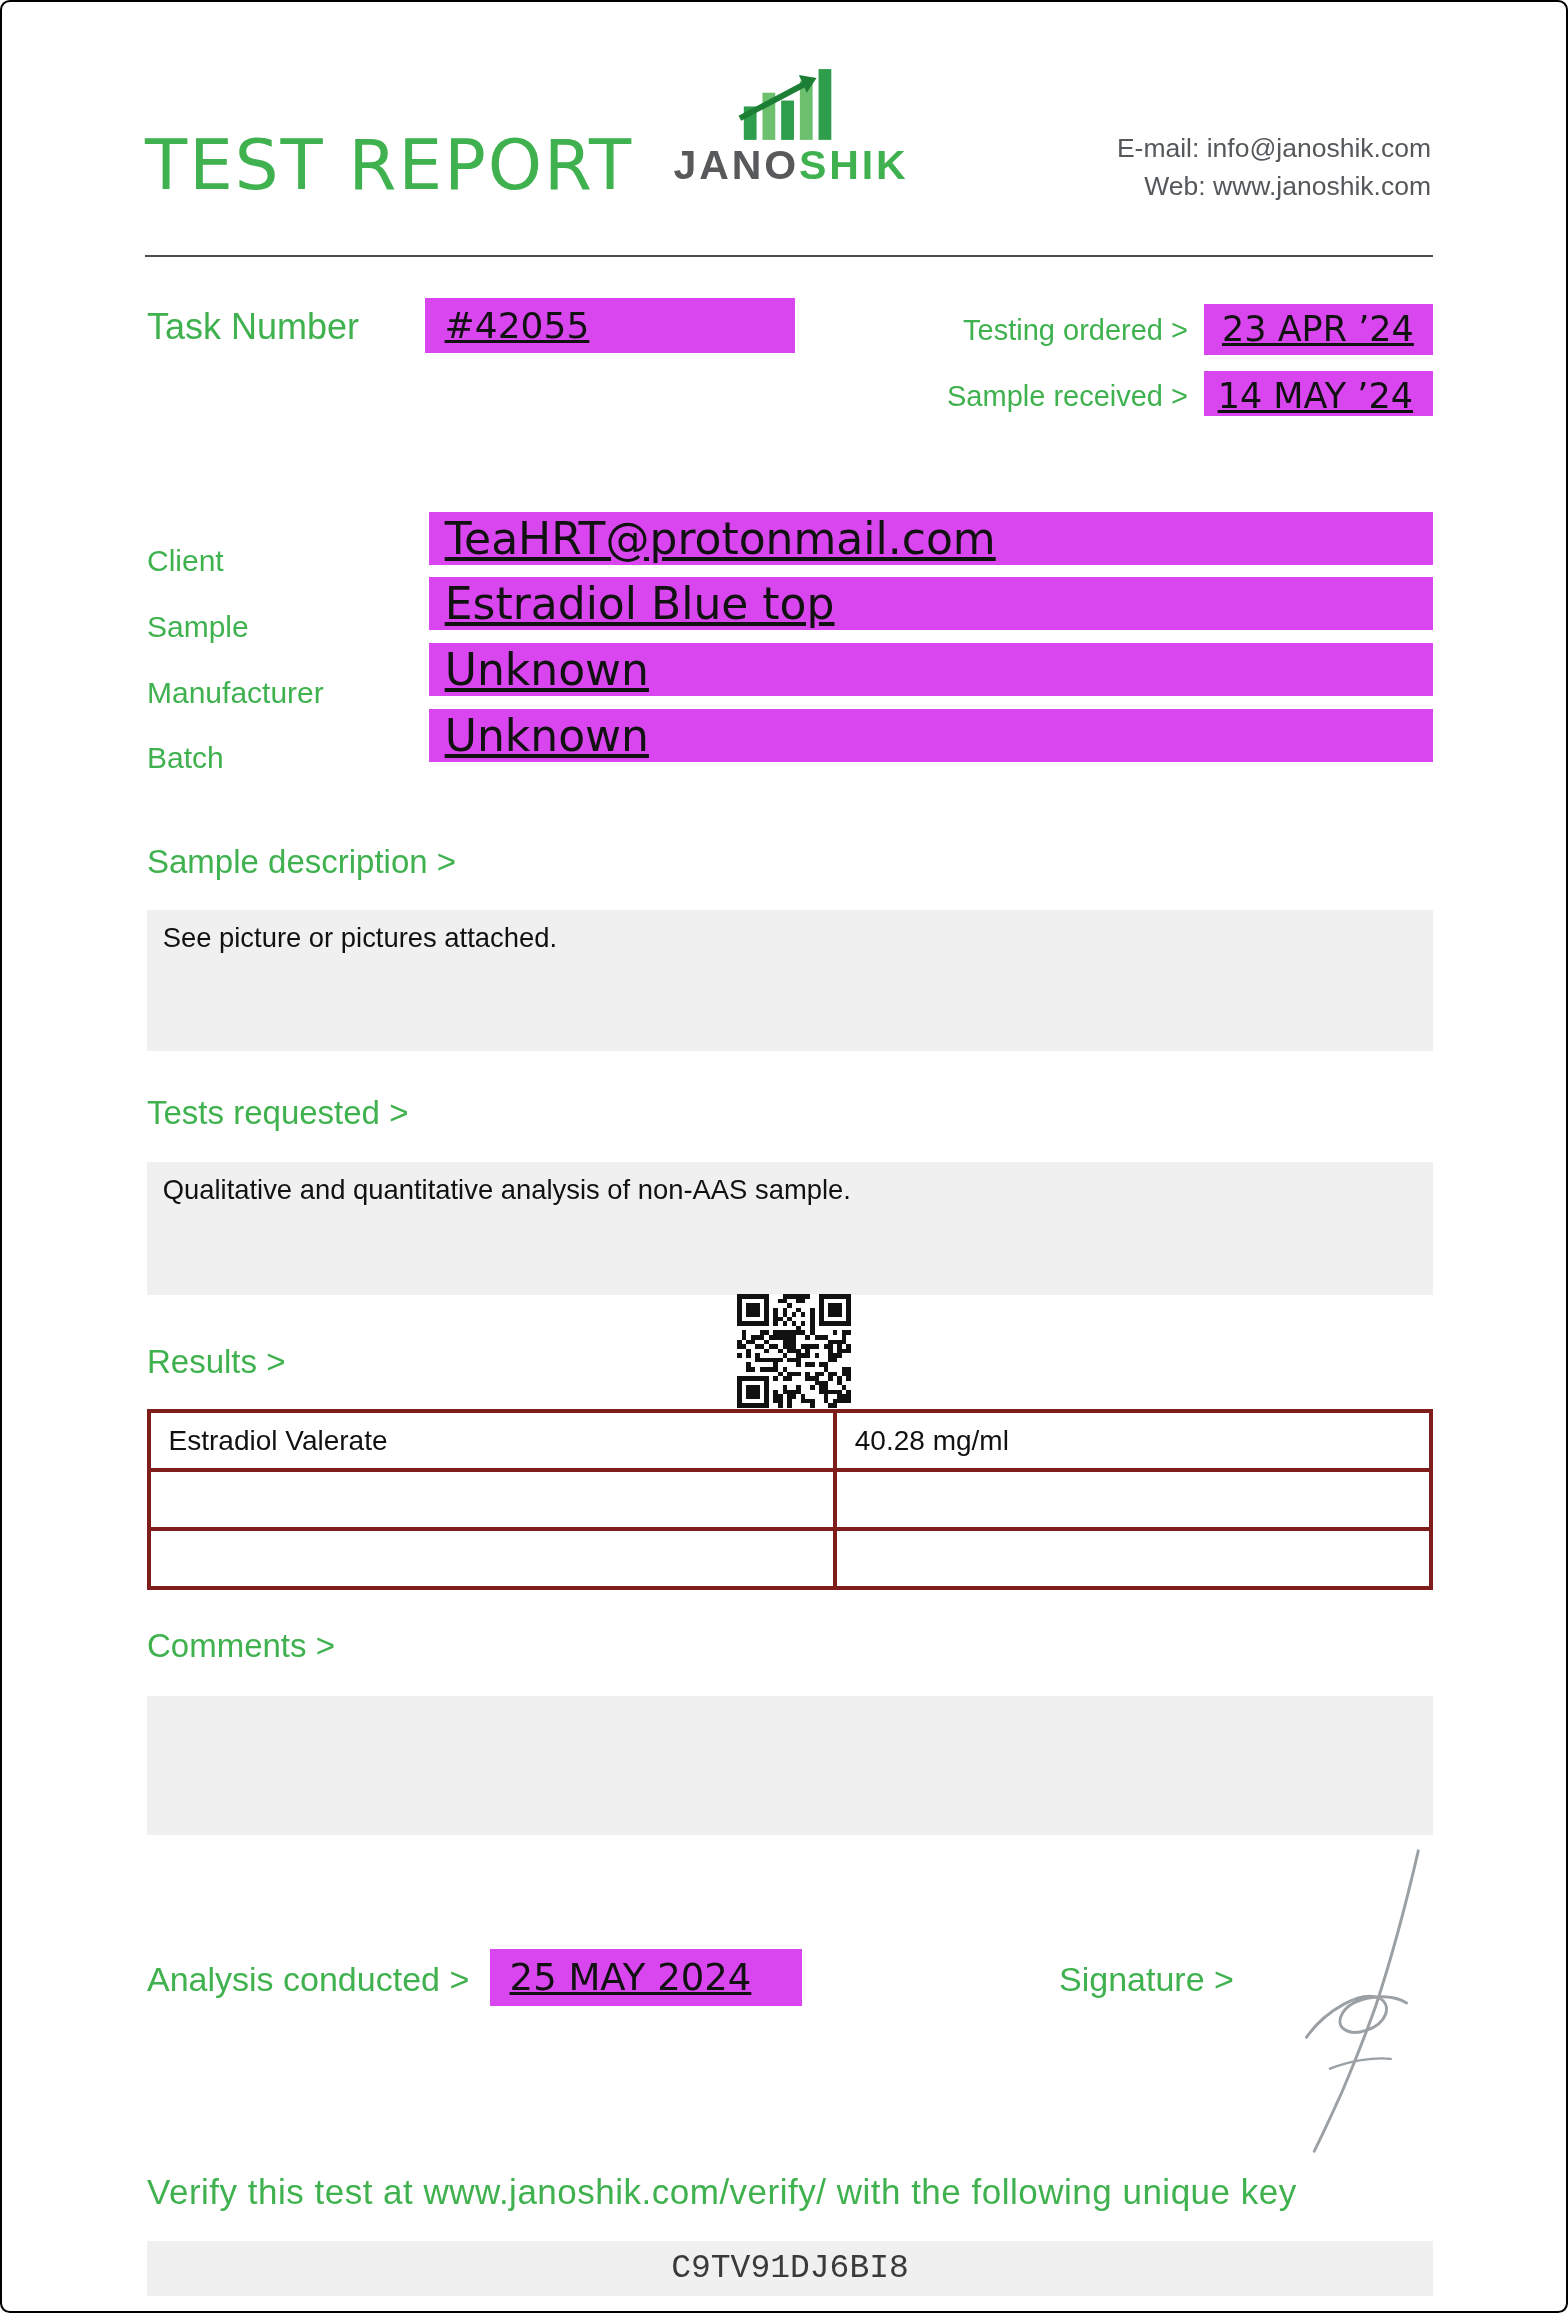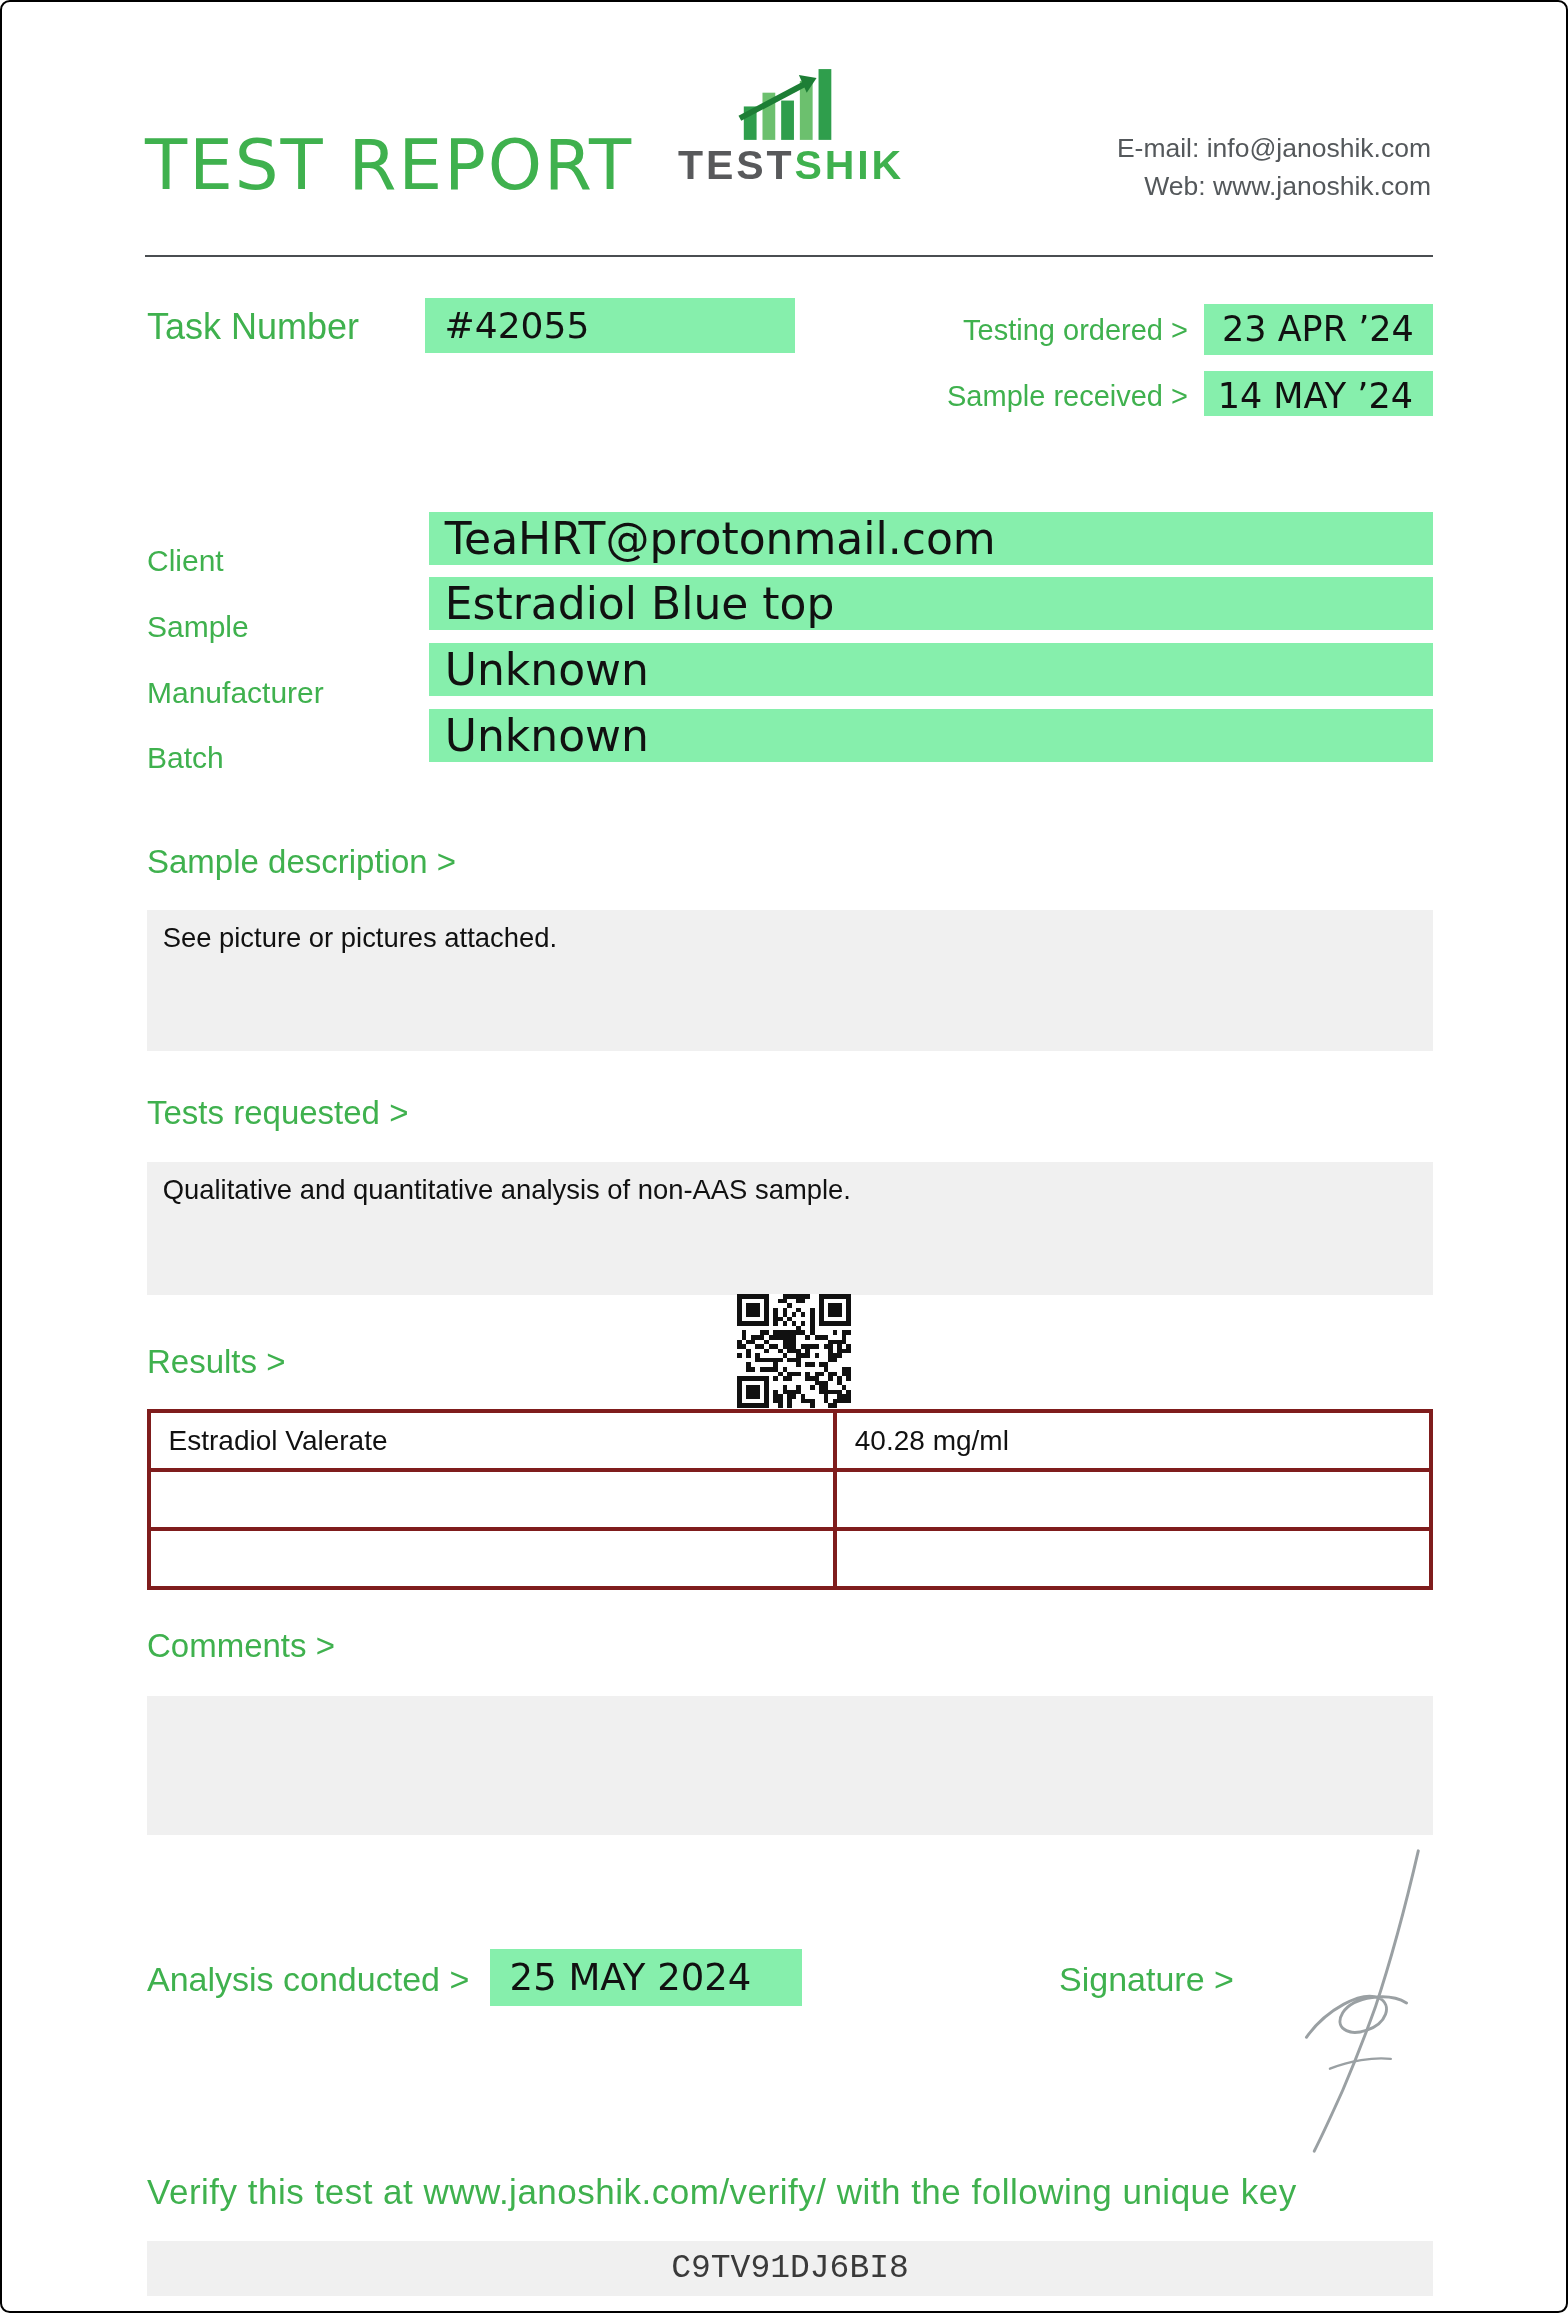--- a/index.html
+++ b/index.html
@@ -13,21 +13,21 @@
   
   .title{left:143px;top:123px;font-family:"DejaVu Sans",sans-serif;font-size:69px;letter-spacing:2px;color:#3fb14e;}
   .logo{left:642px;top:65px;width:294px;text-align:center;}
   .logo svg{display:block;margin:0 auto;}
   .logo-text{margin-top:2px;font-size:41px;font-weight:bold;letter-spacing:2.9px;color:#58595b;}
   .logo-text .lg{color:#3fb14e;}
   .contact{right:135px;top:127px;text-align:right;font-size:26.5px;color:#54585b;line-height:38px;}
   .rule{left:143px;top:253px;width:1288px;border-top:2.9px solid #4a4e51;}
   
   .task-label{left:145px;top:304px;font-size:36px;}
-  .valbox{background:#86efac;box-sizing:border-box;font-family:"DejaVu Sans",sans-serif;color:#111;}
+  .valbox{background:#d946ef;box-sizing:border-box;font-family:"DejaVu Sans",sans-serif;color:#111;text-decoration:underline;}
   .task-value{left:423px;top:296px;width:370px;height:55px;line-height:55px;font-size:36px;padding:0 19.6px;}
   .ord-label{left:853px;top:312px;width:333px;text-align:right;font-size:29px;}
   .ord-value{left:1202px;top:302px;width:229px;height:51px;line-height:51px;font-size:35px;padding:0 18px;}
   .rec-label{left:853px;top:378px;width:333px;text-align:right;font-size:29px;}
   .rec-value{left:1202px;top:369px;width:229px;height:45px;line-height:51px;font-size:35px;padding:0 13.7px;}
   
   .detail-label{left:145px;font-size:30px;margin-top:23px;}
   .detail-value{left:427px;width:1004px;height:53px;line-height:53px;font-size:44px;padding:0 15.7px;}
   
   .sec-h{left:145px;font-size:33px;}
@@ -60,21 +60,21 @@
         <rect x="12" y="40" width="13" height="34" fill="#2f9e4c"></rect>
         <rect x="31" y="26" width="13" height="48" fill="#6cc06e"></rect>
         <rect x="50" y="34" width="13" height="40" fill="#2f9e4c"></rect>
         <rect x="69" y="14" width="13" height="60" fill="#6cc06e"></rect>
         <rect x="88" y="2" width="13" height="72" fill="#2f9e4c"></rect>
         <path d="M8 52 L80 14" stroke="#1d7e35" stroke-width="6" fill="none"></path>
         <path d="M68 8 L86 11 L76 26 Z" fill="#1d7e35"></path>
       </svg>
     </span>
     <div class="logo-text">
-      <span>TEST</span><span class="lg">SHIK</span>
+      <span>JANO</span><span class="lg">SHIK</span>
     </div>
   </div>
 
   <div class="abs contact">
     <div>E-mail: info@janoshik.com</div>
     <div>Web: www.janoshik.com</div>
   </div>
 
   <div class="abs rule"></div>
 

